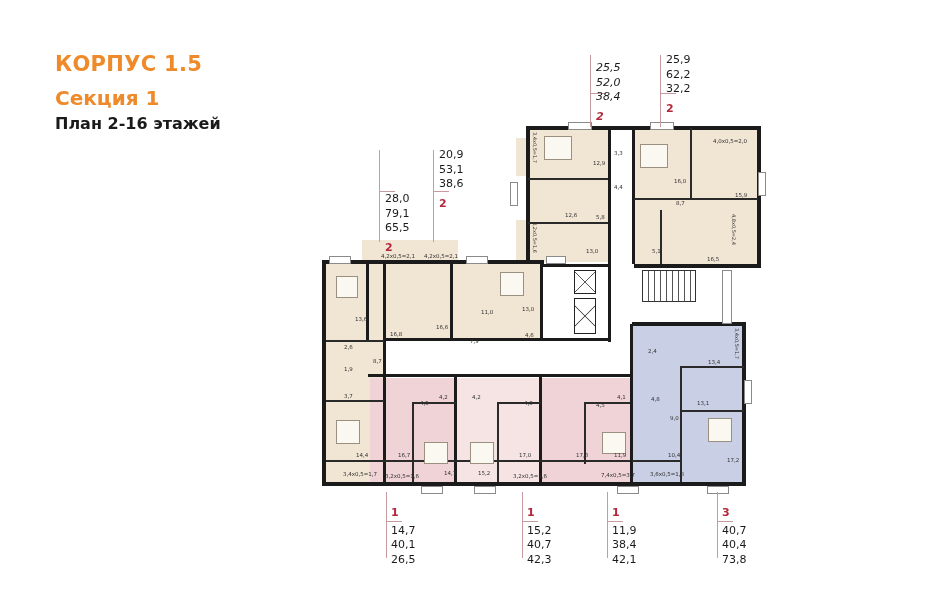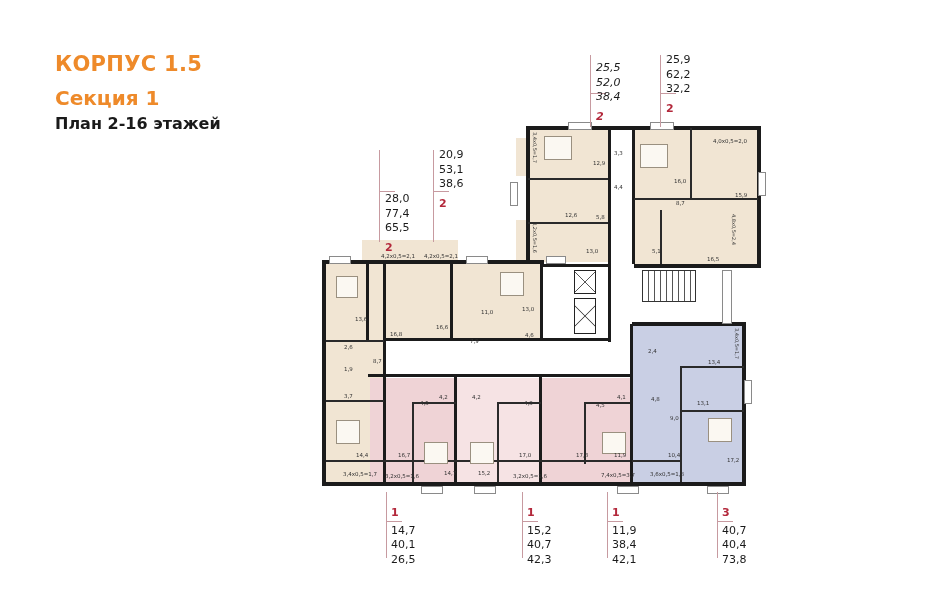--- a/index.html
+++ b/index.html
@@ -196,21 +196,21 @@
   <span class="room-label" style="left:697px;top:400px;">13,1</span>
   <span class="room-label" style="left:668px;top:452px;">10,4</span>
   <span class="room-label" style="left:727px;top:457px;">17,2</span>
   <span class="room-label" style="left:650px;top:471px;">3,6x0,5=1,8</span>
 </div>
 
 <div class="vline" style="left:379px;top:150px;height:92px;"></div>
 <div class="hline" style="left:379px;top:191px;width:16px;"></div>
 <div class="callout" style="left:385px;top:156px;margin-top:36px;">
   <div>28,0</div>
-  <div>77,4</div>
+  <div>79,1</div>
   <div>65,5</div>
   <div class="rc" style="margin-top:5px;">2</div>
 </div>
 
 <div class="vline" style="left:433px;top:150px;height:92px;"></div>
 <div class="hline" style="left:433px;top:191px;width:16px;"></div>
 <div class="callout" style="left:439px;top:148px;">
   <div>20,9</div>
   <div>53,1</div>
   <div>38,6</div>

